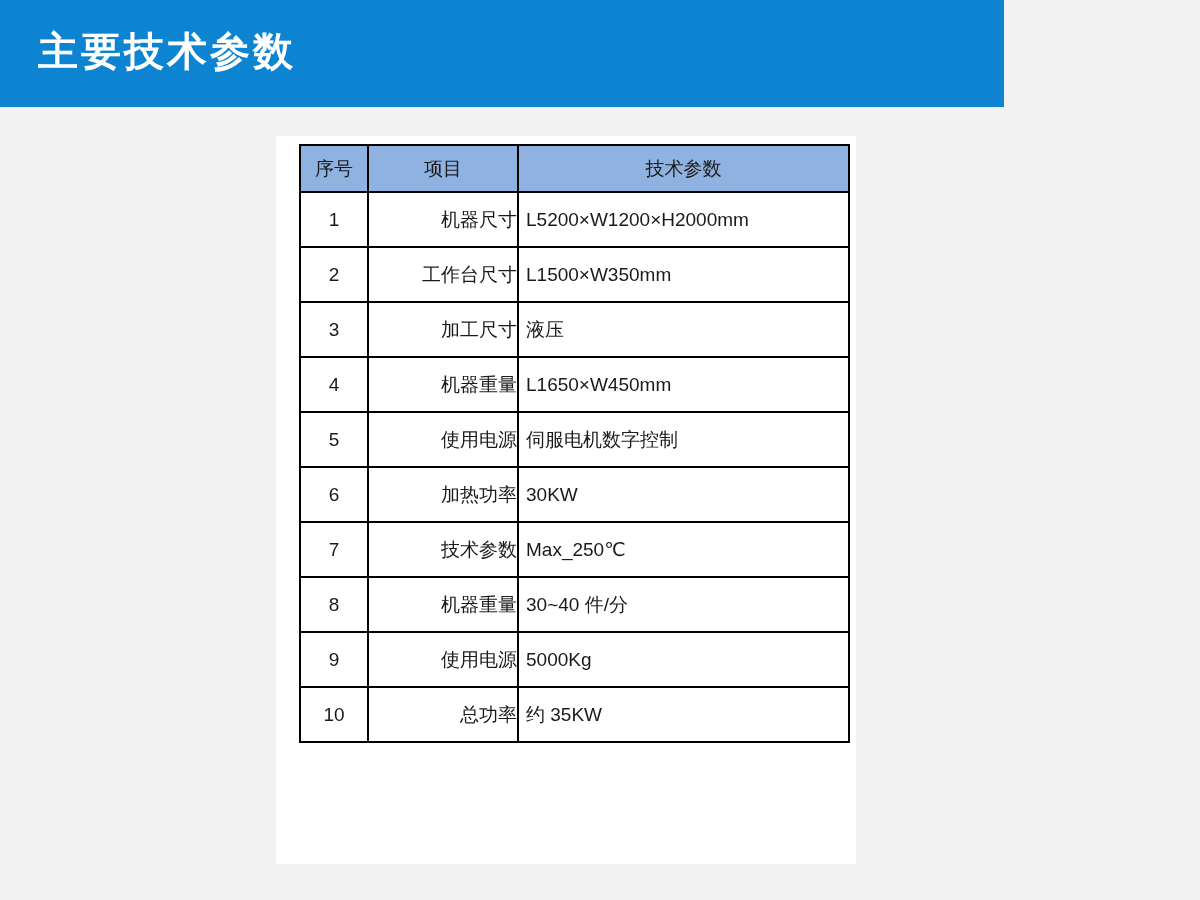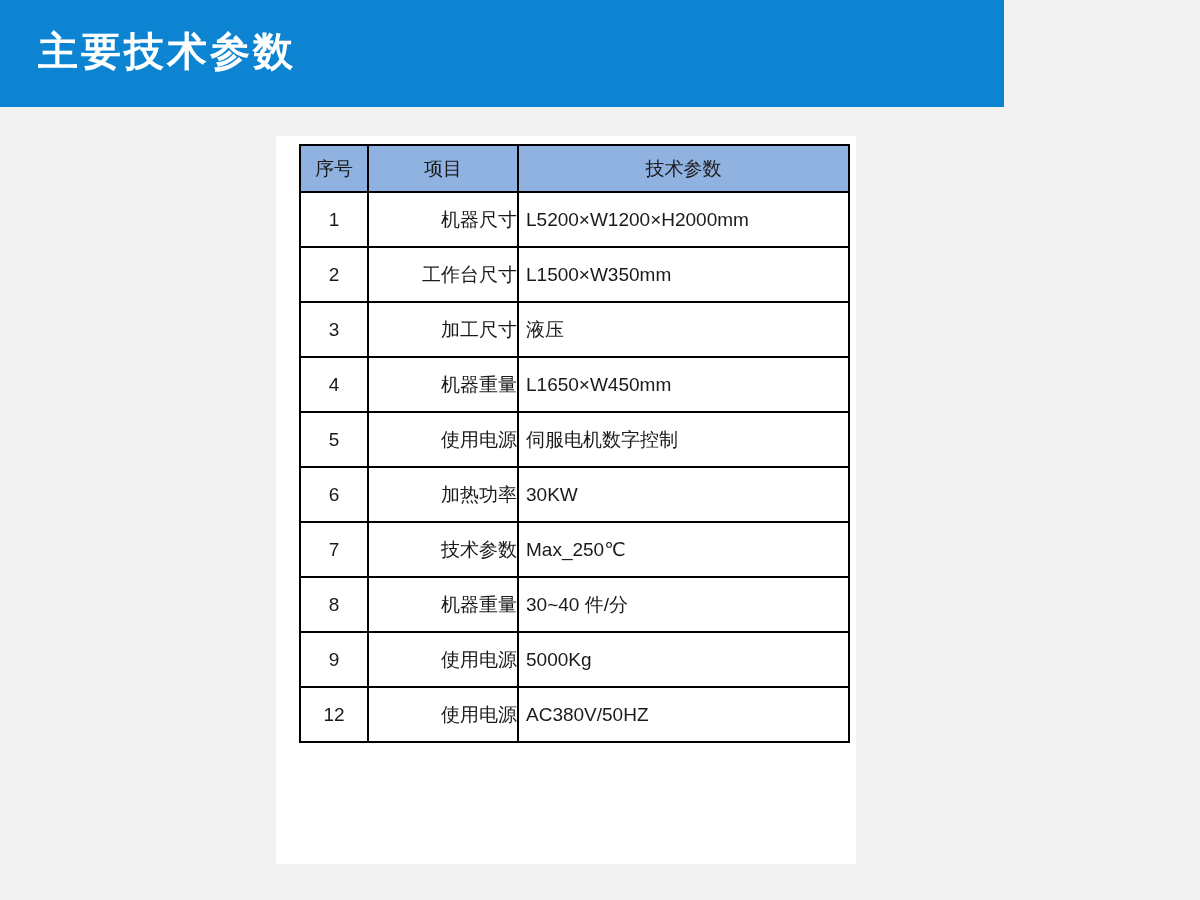--- a/index.html
+++ b/index.html
@@ -123,18 +123,18 @@
       <td class="cell-no">8</td>
       <td class="cell-item">机器重量</td>
       <td class="cell-val">30~40 件/分</td>
     </tr>
     <tr>
       <td class="cell-no">9</td>
       <td class="cell-item">使用电源</td>
       <td class="cell-val">5000Kg</td>
     </tr>
     <tr>
-      <td class="cell-no">12</td>
-      <td class="cell-item">使用电源</td>
-      <td class="cell-val">AC380V/50HZ</td>
+      <td class="cell-no">10</td>
+      <td class="cell-item">总功率</td>
+      <td class="cell-val">约 35KW</td>
     </tr>
   </tbody>
 </table>
 
 </body></html>

